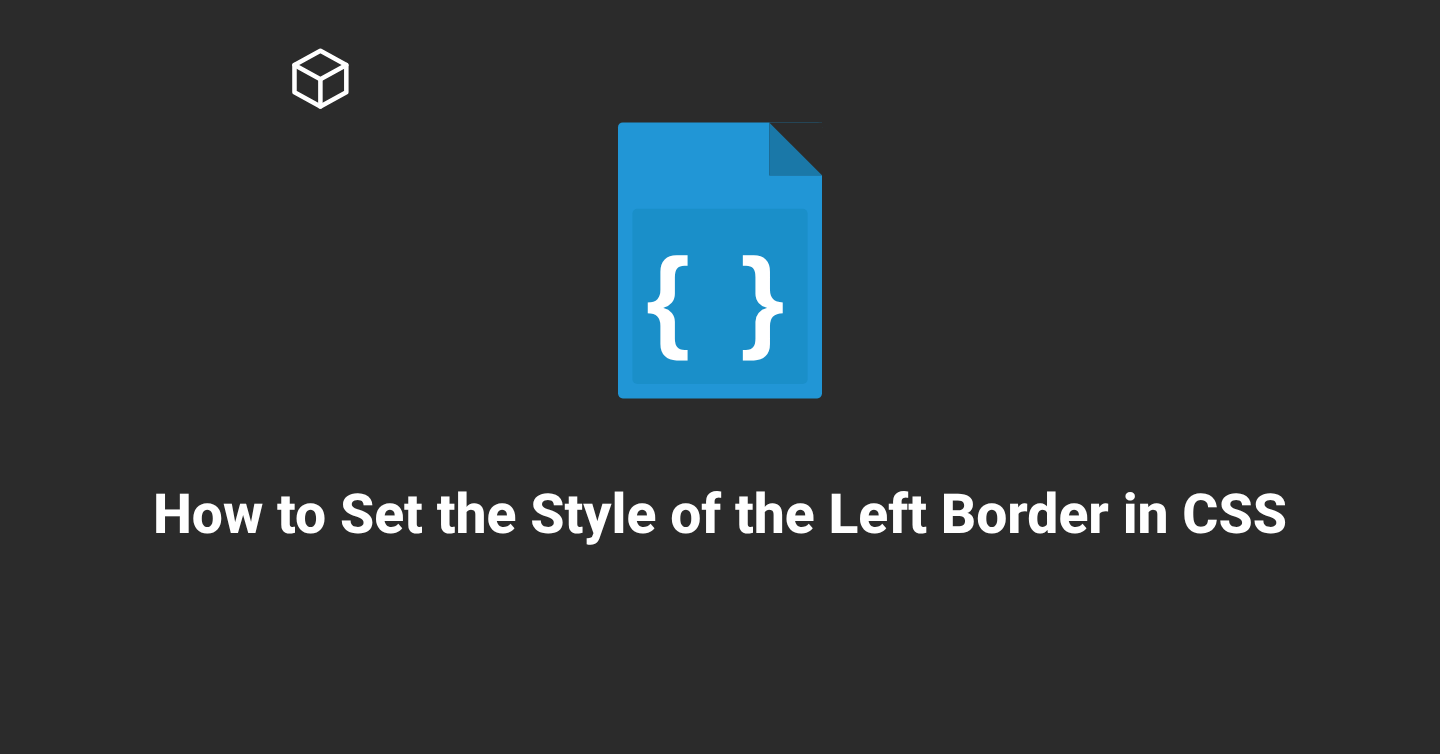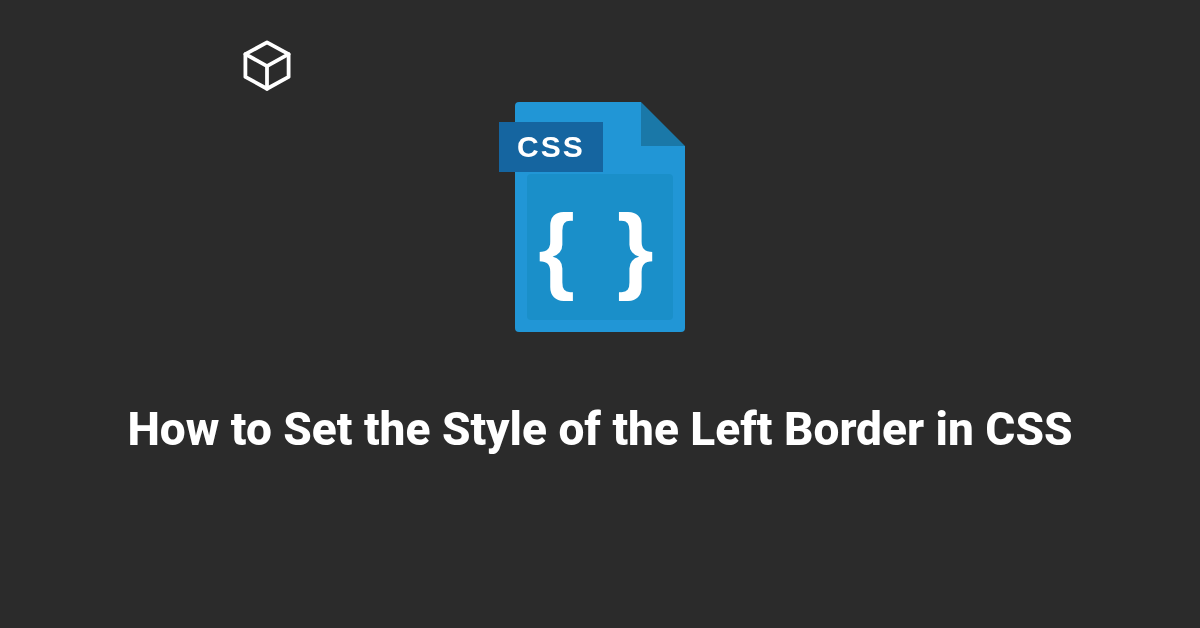--- a/index.html
+++ b/index.html
@@ -114,17 +114,16 @@
       <line x1="50" y1="52" x2="50" y2="94"></line>
     </g>
   </svg>
 </div>
 
 <div class="file-icon-wrap">
   <div class="file-body"></div>
   <div class="file-inner"></div>
   <div class="file-fold-shadow"></div>
   <div class="file-fold"></div>
-  <div class="css-badge">CSS</div>
   <div class="braces">{ }</div>
 </div>
 
 <h1 class="title">How to Set the Style of the Left Border in CSS</h1>
 
 </body></html>

